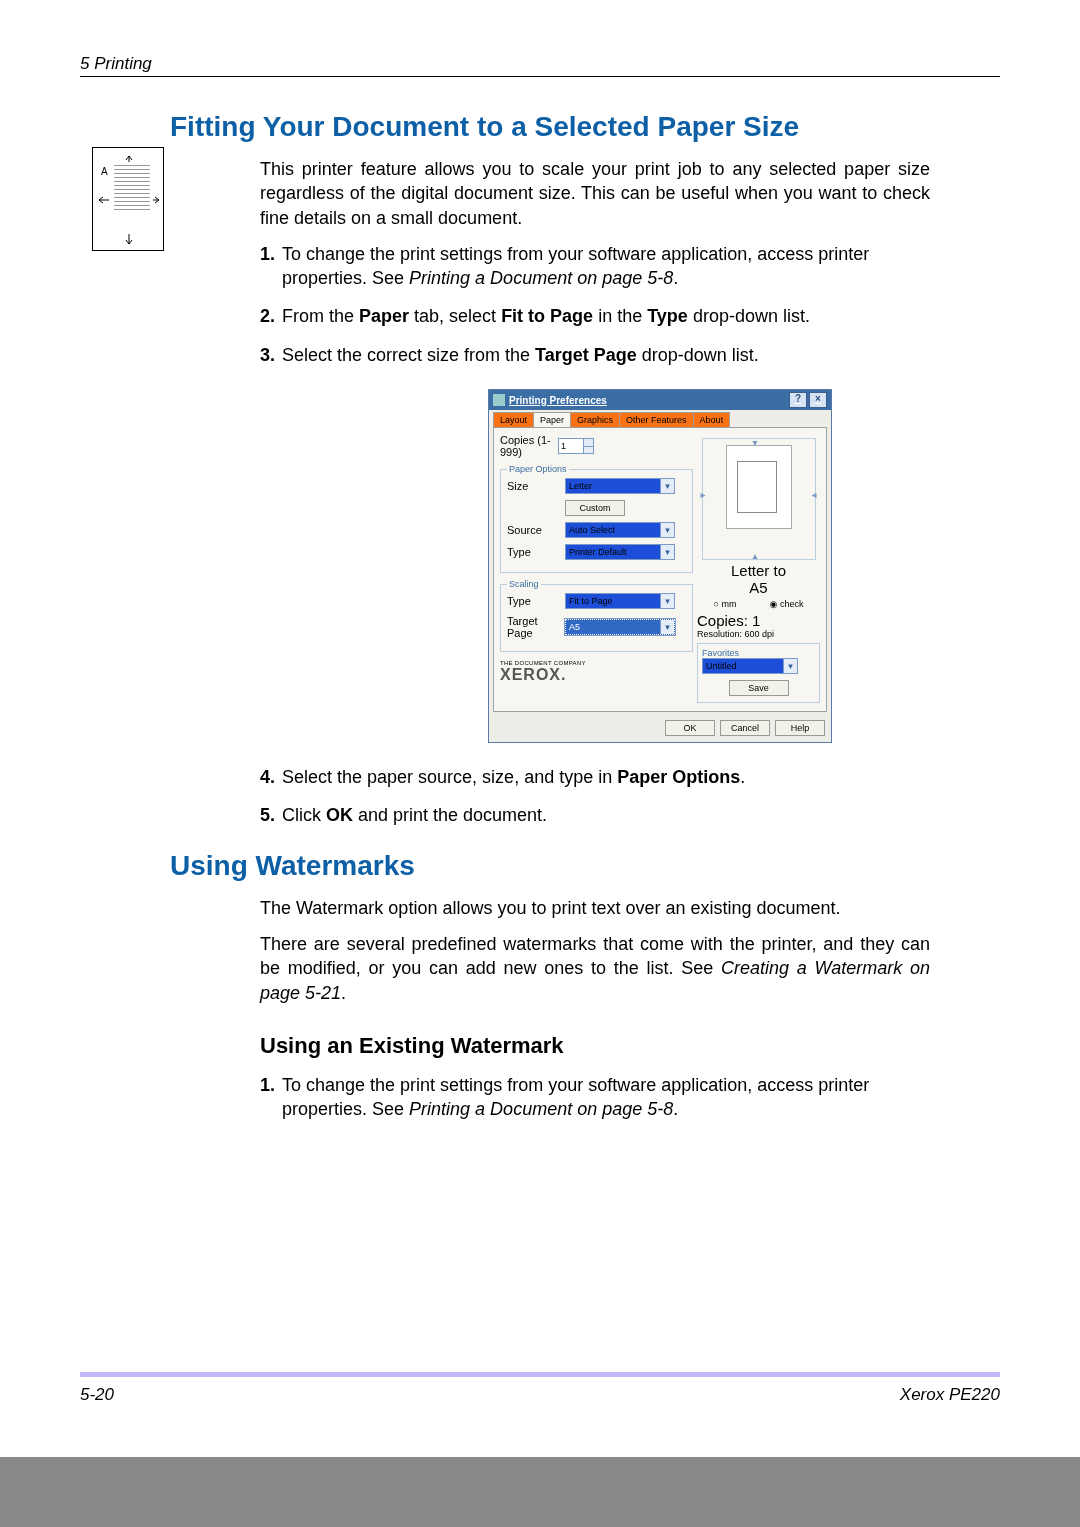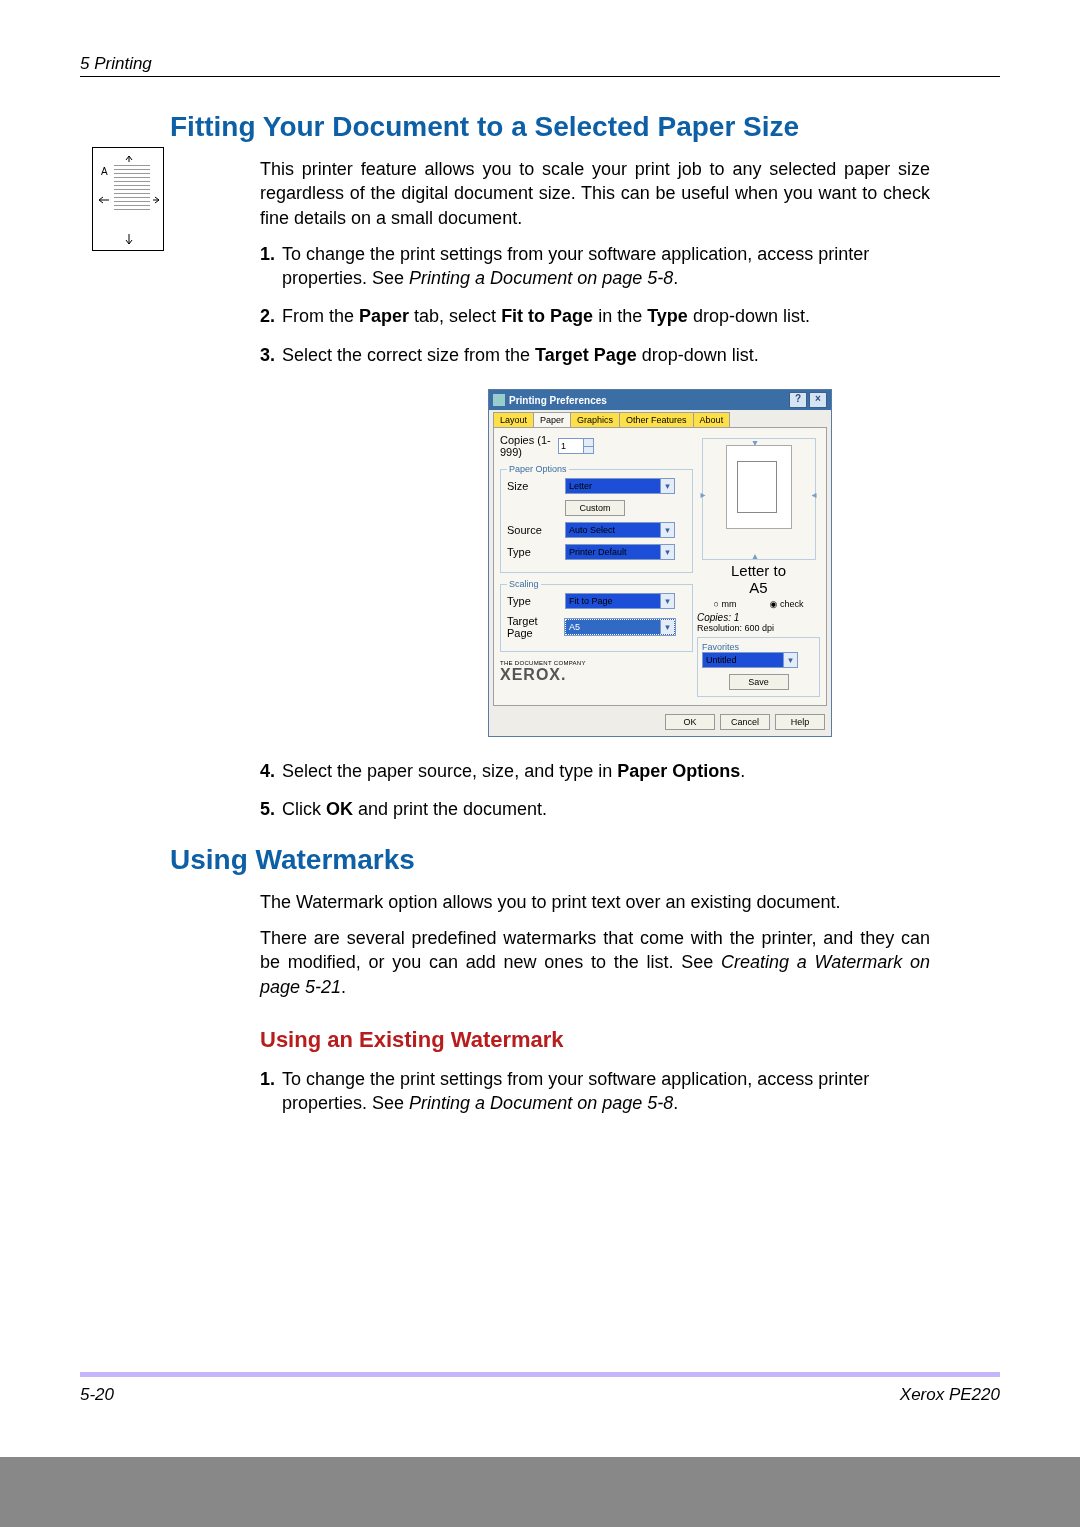--- a/index.html
+++ b/index.html
@@ -29,21 +29,21 @@
     margin-bottom: 34px;
   }
 
   h2.blue {
     color: #0d5fa6;
     font-size: 28px;
     font-weight: bold;
     margin: 0 0 14px 90px;
   }
   h3.blue-sub {
-    color: #b91c1c;
+    color: #000000;
     font-size: 22px;
     font-weight: bold;
     margin: 28px 0 14px 180px;
   }
 
   p.body {
     margin: 0 0 12px 180px;
     line-height: 1.35;
     max-width: 670px;
     text-align: justify;
@@ -115,20 +115,21 @@
   }
   .titlebar {
     background: linear-gradient(#3b6ea5,#3b6ea5);
     color: #fff;
     height: 20px;
     display: flex;
     align-items: center;
     padding: 0 4px;
     font-size: 10px;
     font-weight: bold;
+    text-decoration: underline;
   }
   .titlebar .t-icon {
     width: 12px; height: 12px;
     background: #9cc; margin-right: 4px;
   }
   .titlebar .spacer { flex:1; }
   .titlebar .winbtn {
     width: 16px; height: 14px;
     background: #d6e3f3;
     border:1px solid #3a5f8f;
@@ -140,21 +141,21 @@
     font-size:10px;
   }
   .tabs {
     display:flex;
     background:#efede7;
     padding: 2px 2px 0 4px;
     font-size:9px;
   }
   .tabs .tab {
     padding: 2px 6px 2px 6px;
-    background:#fde047;
+    background:#f97316;
     border:1px solid #a0a0a0;
     border-bottom:none;
     margin-right:-1px;
     position:relative;
   }
   .tabs .tab.active {
     background:#f7f6f0;
     z-index:2;
     font-weight:normal;
   }
@@ -406,21 +407,21 @@
         <span class="tri r">◂</span>
         <div class="big-pg"></div>
         <div class="small-pg"></div>
       </div>
       <div class="infoline" style="white-space:pre-line">Letter to
 A5</div>
       <div class="radiorow">
         <span>mm</span>
         <span class="on">check</span>
       </div>
-      <div style="font-size:10px;font-style:italic;">Copies: 1</div>
+      <div style="font-size:15px;">Copies: 1</div>
       <div style="font-size:9px;">Resolution: 600 dpi</div>
       <div class="fav-sec">
         <div style="font-size:9px;color:#3b6ea5">Favorites</div>
         <div class="combo">
                 <span>Untitled</span>
                 <div class="cb-arrow">▾</div>
               </div>
         <div class="btn" style="margin:0 auto;">Save</div>
       </div>
     </div>

